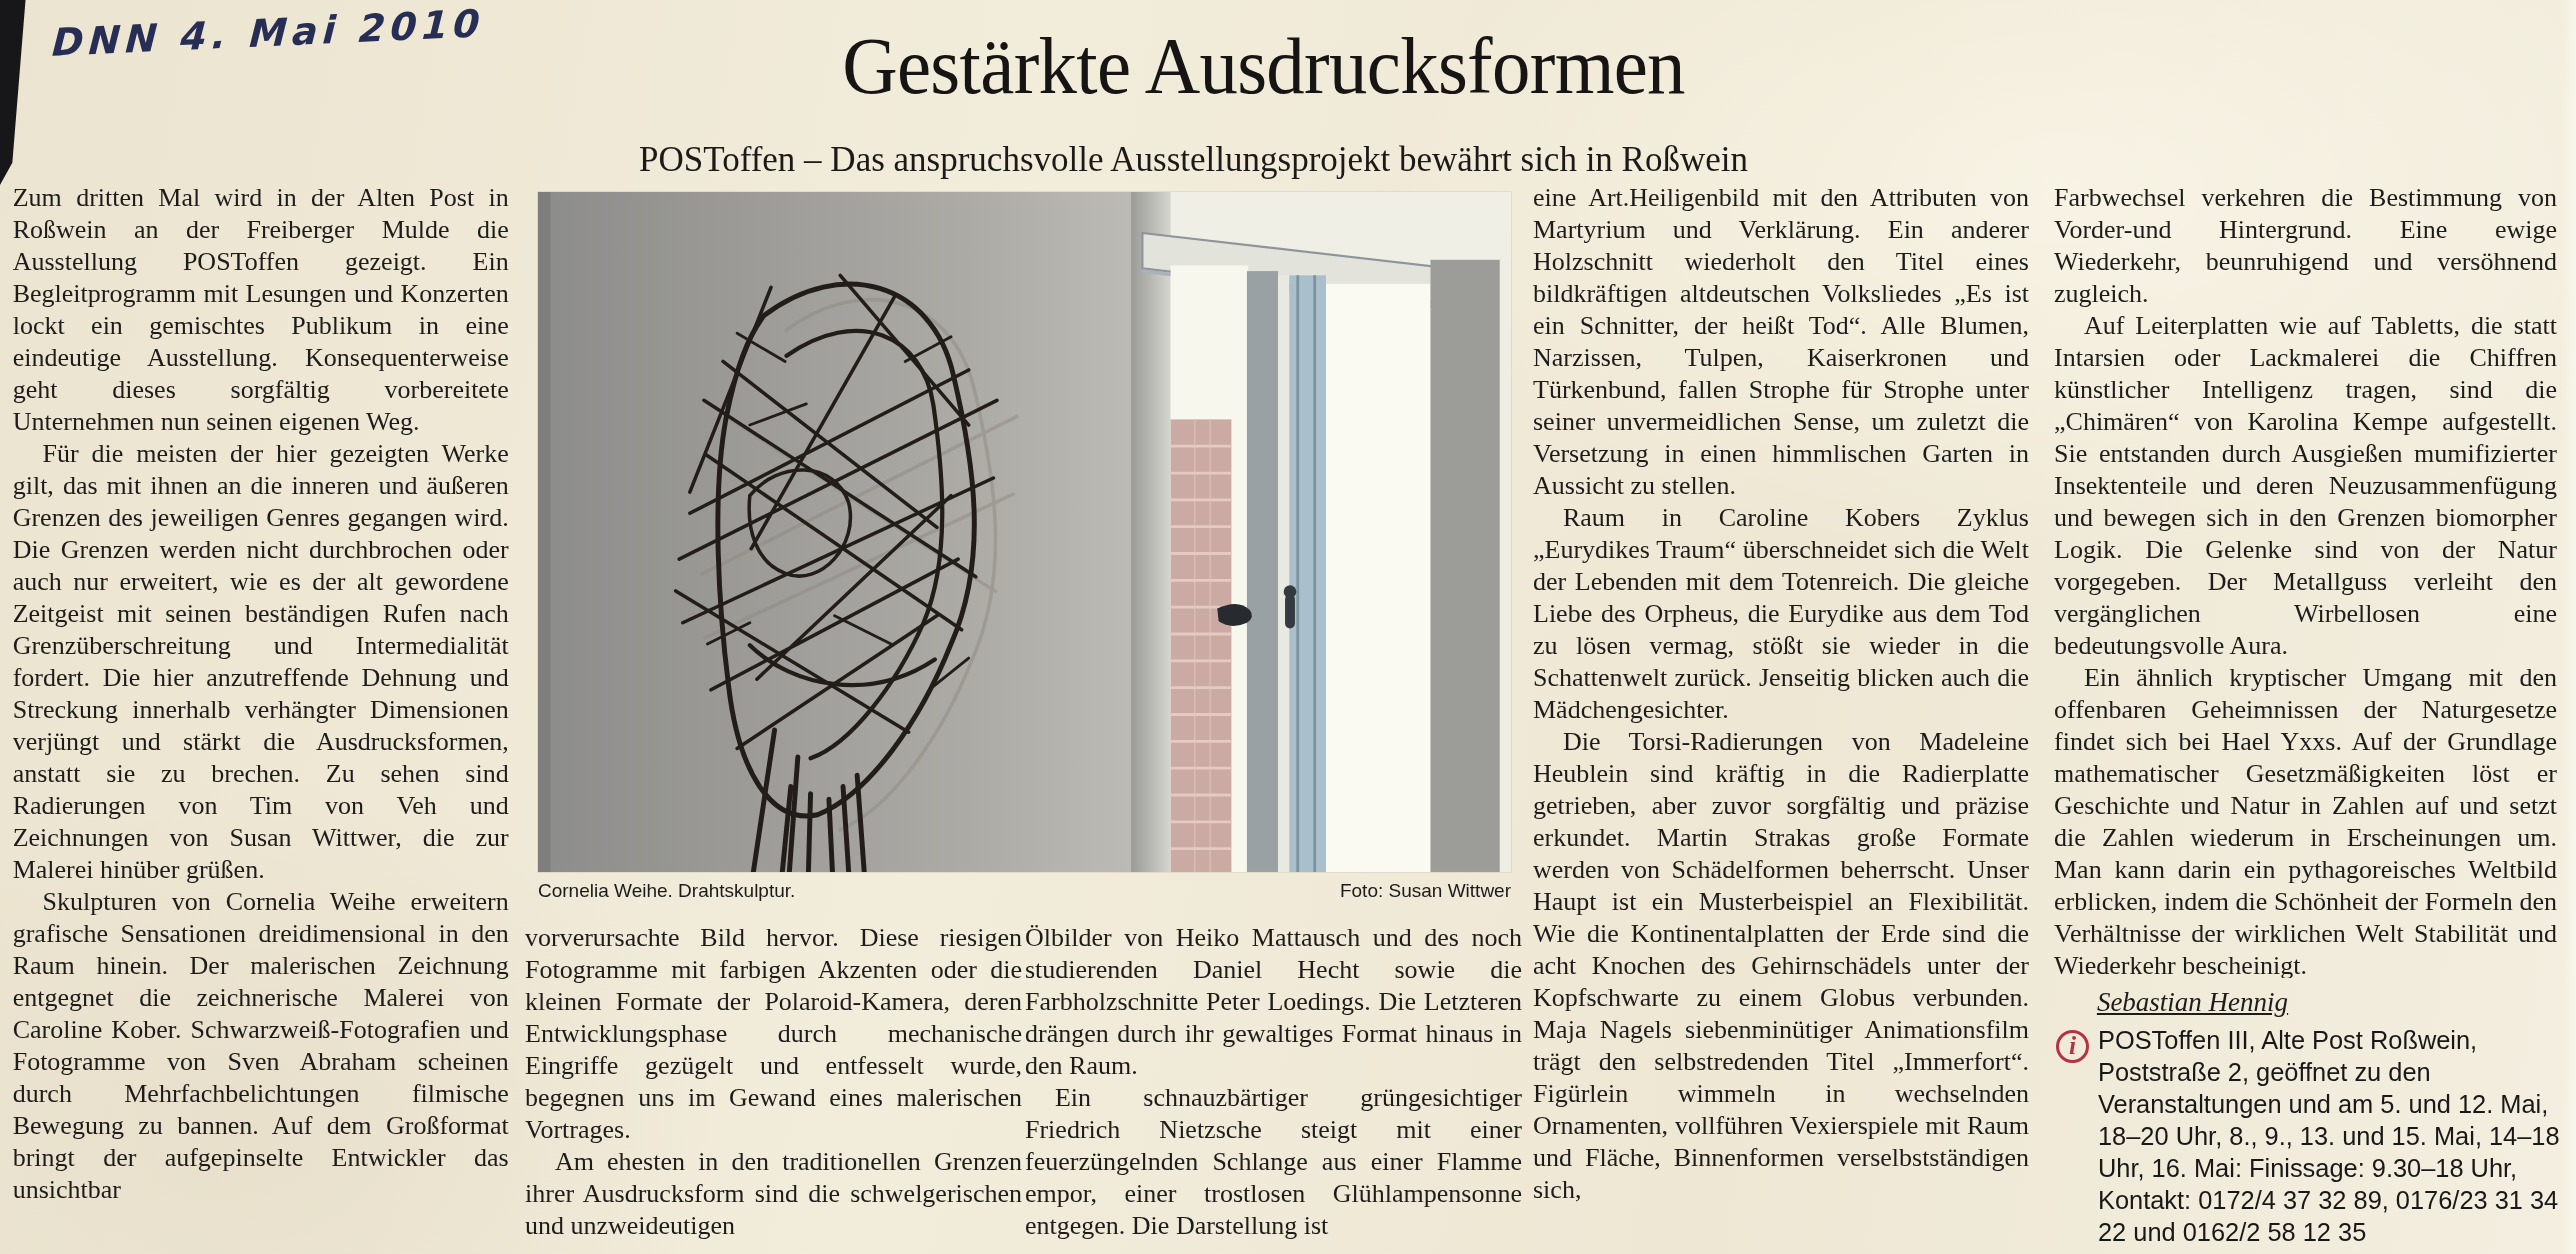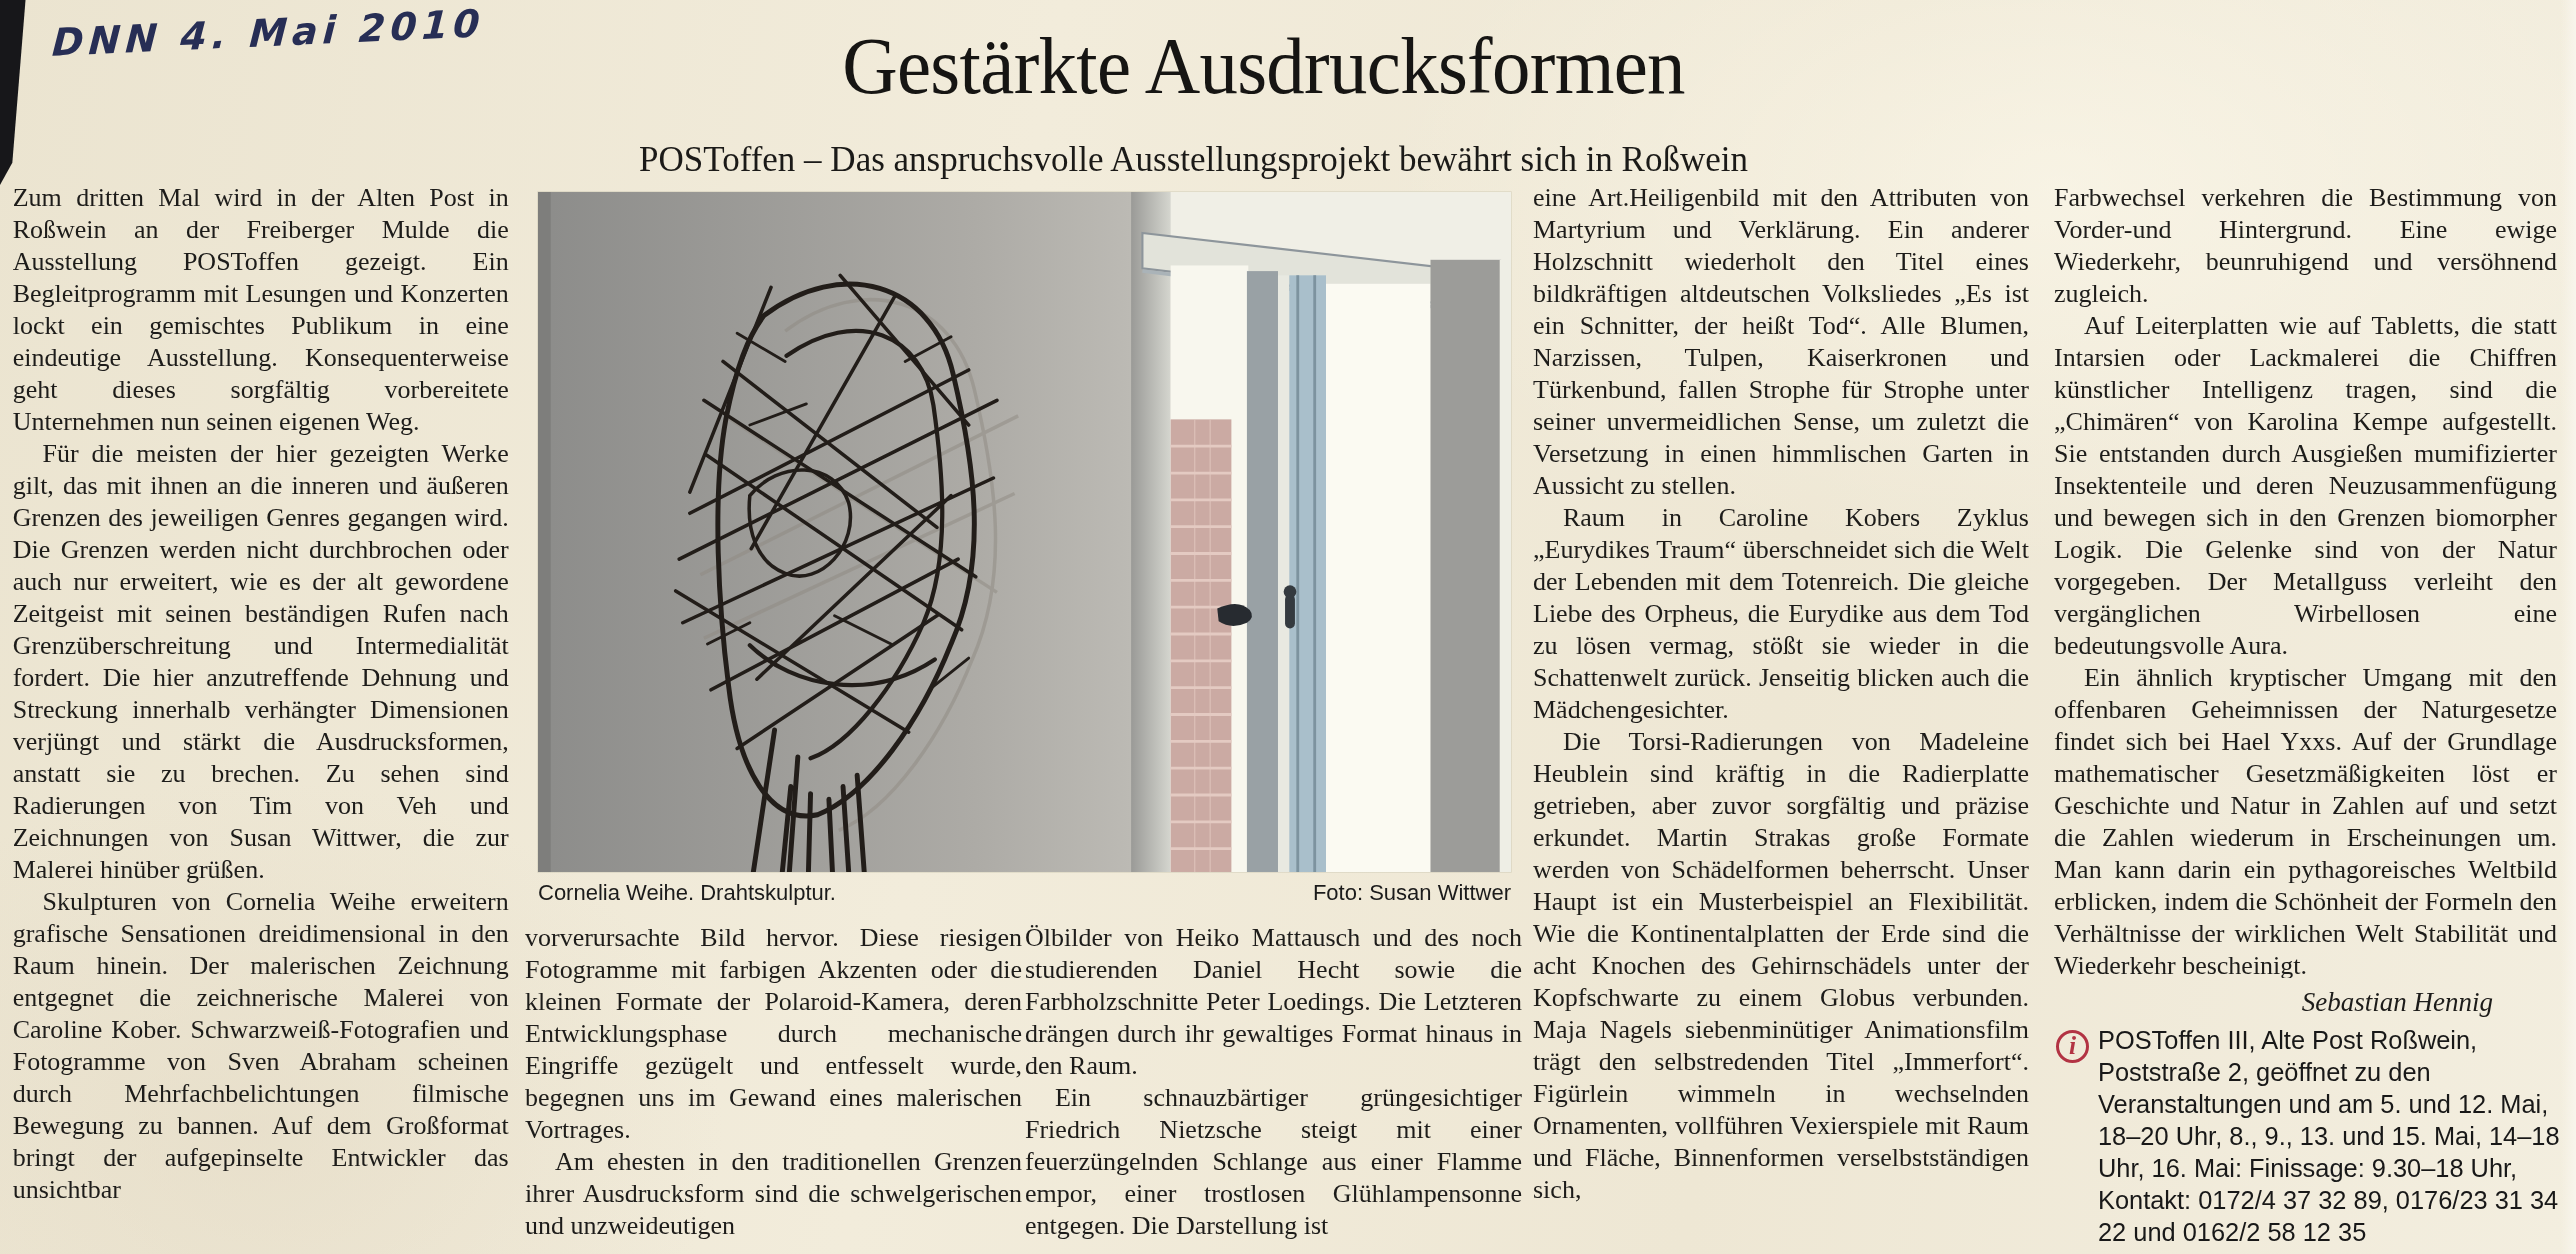--- a/index.html
+++ b/index.html
@@ -48,22 +48,22 @@
     overflow:hidden;
   }
   .col p{margin:0;}
   .col p.indent{text-indent:1.15em;}
   .col1{left:12.7px;height:1053px;}
   .col2{left:525px;top:922px;width:497px;height:322px;}
   .col3{left:1025px;top:922px;width:497px;height:322px;}
   .col4{left:1533px;height:1045px;}
   .col5{left:2054px;width:503px;height:796px;}
   .author-line{
-    position:absolute;left:1992px;top:987px;width:501px;
-    text-align:right;font-style:italic;font-size:27px;color:#1d1c1a;
+    position:absolute;left:1942px;top:987px;width:501px;
+    text-align:center;font-style:italic;font-size:27px;color:#1d1c1a;text-decoration:underline;
   }
   .infobox{
     position:absolute;left:2056px;top:1024px;width:505px;
     font-family:"Liberation Sans","DejaVu Sans",sans-serif;
     font-size:25.4px;line-height:32px;color:#181818;
     padding-left:42px;box-sizing:border-box;text-align:left;
   }
   .info-icon{
     position:absolute;left:0;top:5.6px;width:27px;height:27px;
     border:3.5px solid #b23343;border-radius:50%;
@@ -72,21 +72,21 @@
     text-align:center;
   }
   .photo{
     position:absolute;left:538px;top:192px;width:973px;height:680px;
     box-shadow:0 0 0 0.7px rgba(90,85,70,.15);
   }
   .caption-row{
     position:absolute;left:538px;top:880px;width:973px;
     display:flex;justify-content:space-between;
     font-family:"Liberation Sans","DejaVu Sans",sans-serif;
-    font-size:22px;color:#1b1b1b;
+    font-size:19px;color:#1b1b1b;
   }
 </style>
 </head>
 <body>
 
 <div class="page">
 
   <div class="scan-corner"></div>
   <div class="scan-edge-right"></div>
 

